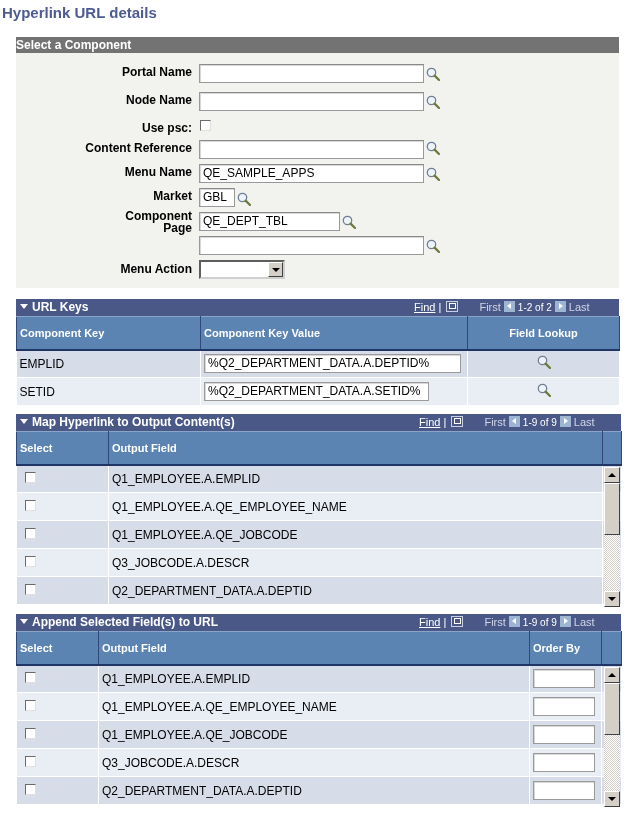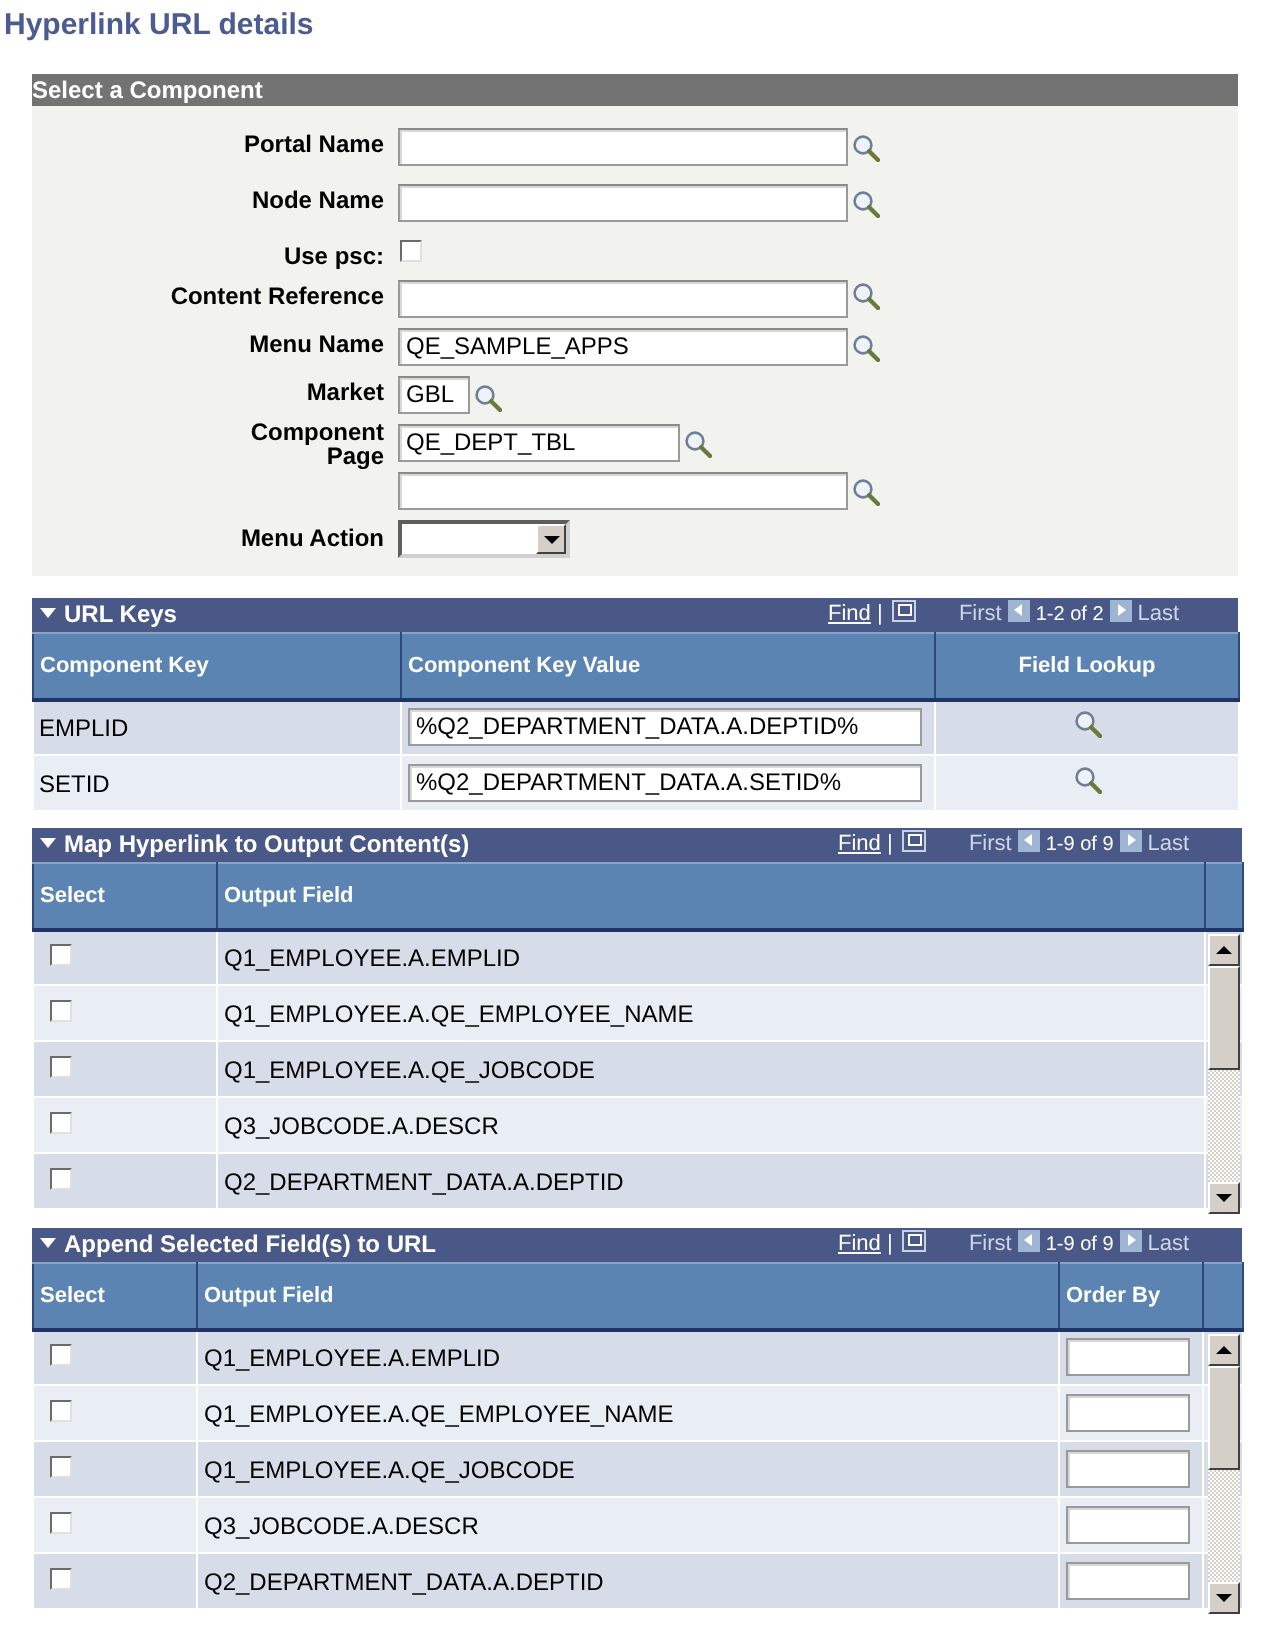--- a/index.html
+++ b/index.html
@@ -211,21 +211,21 @@
       <td>
             <div class="cellinput" style="width:257px;">%Q2_DEPARTMENT_DATA.A.DEPTID%</div>
           </td>
       <td style="text-align:center"><svg width="14" height="14">
               <use href="#mag"></use>
             </svg></td>
     </tr>
     <tr class="even">
       <td>SETID</td>
       <td>
-            <div class="cellinput" style="width:257px;">%Q2_DEPARTMENT_DATA.A.SETID%</div>
+            <div class="cellinput" style="width:225px;">%Q2_DEPARTMENT_DATA.A.SETID%</div>
           </td>
       <td style="text-align:center"><svg width="14" height="14">
               <use href="#mag"></use>
             </svg></td>
     </tr>
   </tbody>
     </table>
 </div>
 
 <div class="grid" style="top:414px;">

